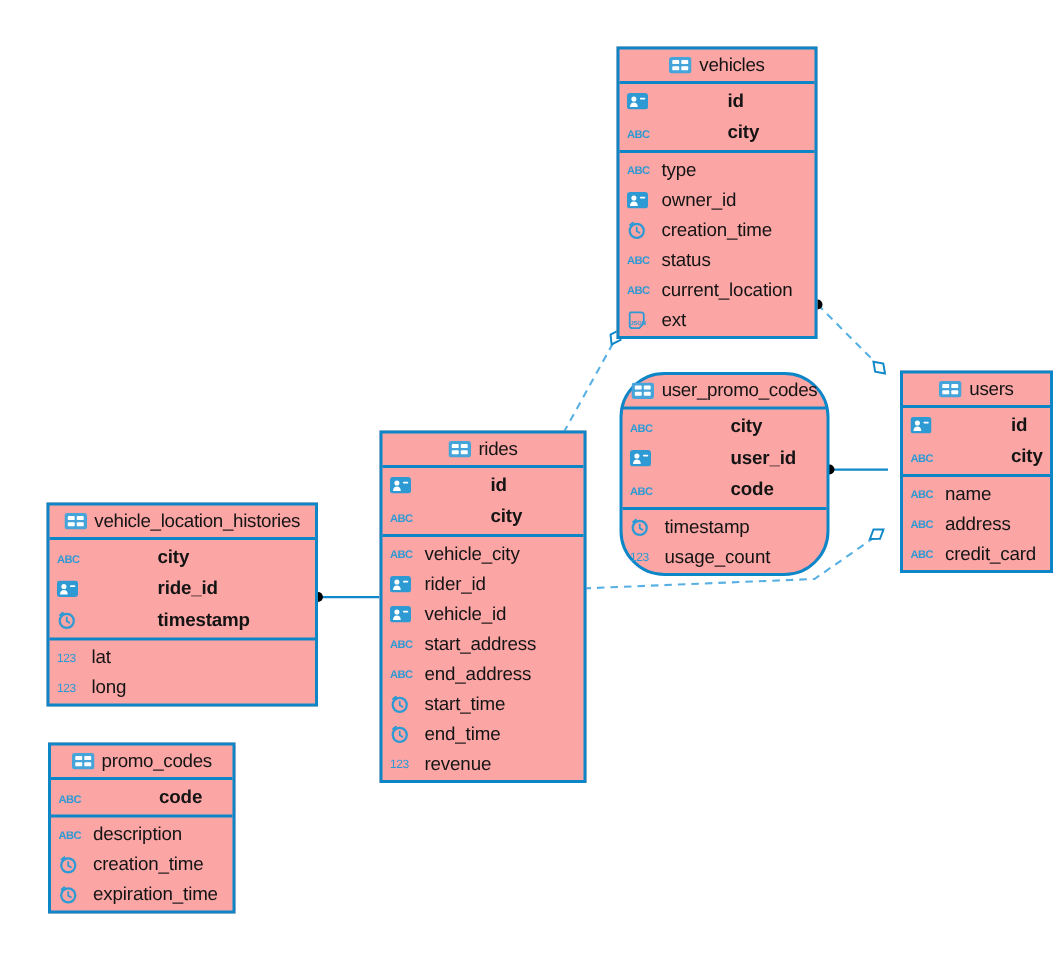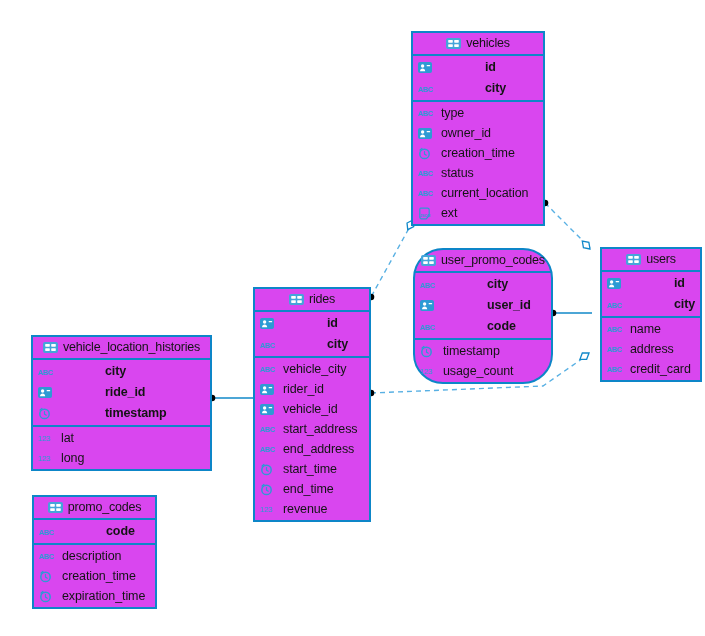--- a/index.html
+++ b/index.html
@@ -12,21 +12,21 @@
     width:705px;height:636px;background:#ffffff;position:relative;overflow:hidden;
     font-family:"Liberation Sans",sans-serif;color:var(--text);
   }
   #canvas{position:absolute;left:0;top:0;width:705px;height:636px;}
   svg.links{position:absolute;left:0;top:0;}
   svg.links .dash{stroke:#58b0e3;stroke-width:1.4;fill:none;stroke-dasharray:5 4;}
   svg.links .solid{stroke:#1088c9;stroke-width:1.5;fill:none;}
   svg.links .diamond{fill:#ffffff;stroke:#1088c9;stroke-width:1.3;}
   svg.links .dot{fill:#000000;}
   .table{
-    position:absolute;background:#d946ef;border:2px solid var(--border-blue);
+    position:absolute;background:#fca5a5;border:2px solid var(--border-blue);
     box-sizing:border-box;z-index:2;
   }
   .thead{
     display:flex;align-items:center;justify-content:center;gap:5px;
     height:21px;border-bottom:2px solid var(--border-blue);
     font-size:12.5px;letter-spacing:-0.2px;white-space:nowrap;overflow:hidden;
   }
   .sec{padding:1px 0;}
   .sec.pk{border-bottom:2px solid var(--border-blue);}
   .row{
@@ -279,21 +279,21 @@
           <span class="ic">
             <svg width="17" height="10" viewBox="0 0 17 10">
               <text x="0" y="8" font-family="Liberation Sans, sans-serif" font-size="7.4" font-weight="bold" letter-spacing="-0.3" fill="#2d9ad4">ABC</text>
             </svg>
           </span>
           <span class="fname">credit_card</span>
         </div>
     </div>
   </div>
 
-  <div class="table" style="left:253px;top:287px;width:118px;">
+  <div class="table" style="left:253px;top:287px;width:138px;">
     <div class="thead">
       <span class="ic" style="flex-basis:15px;width:15px">
           <svg width="15" height="11" viewBox="0 0 15 11">
             <rect width="15" height="11" rx="2" fill="#45a5da"></rect>
             <rect x="2.2" y="2" width="4.6" height="2.7" rx="0.6" fill="#fff"></rect>
             <rect x="8.2" y="2" width="4.6" height="2.7" rx="0.6" fill="#fff"></rect>
             <rect x="2.2" y="6.2" width="4.6" height="2.7" rx="0.6" fill="#fff"></rect>
             <rect x="8.2" y="6.2" width="4.6" height="2.7" rx="0.6" fill="#fff"></rect>
           </svg>
         </span>

